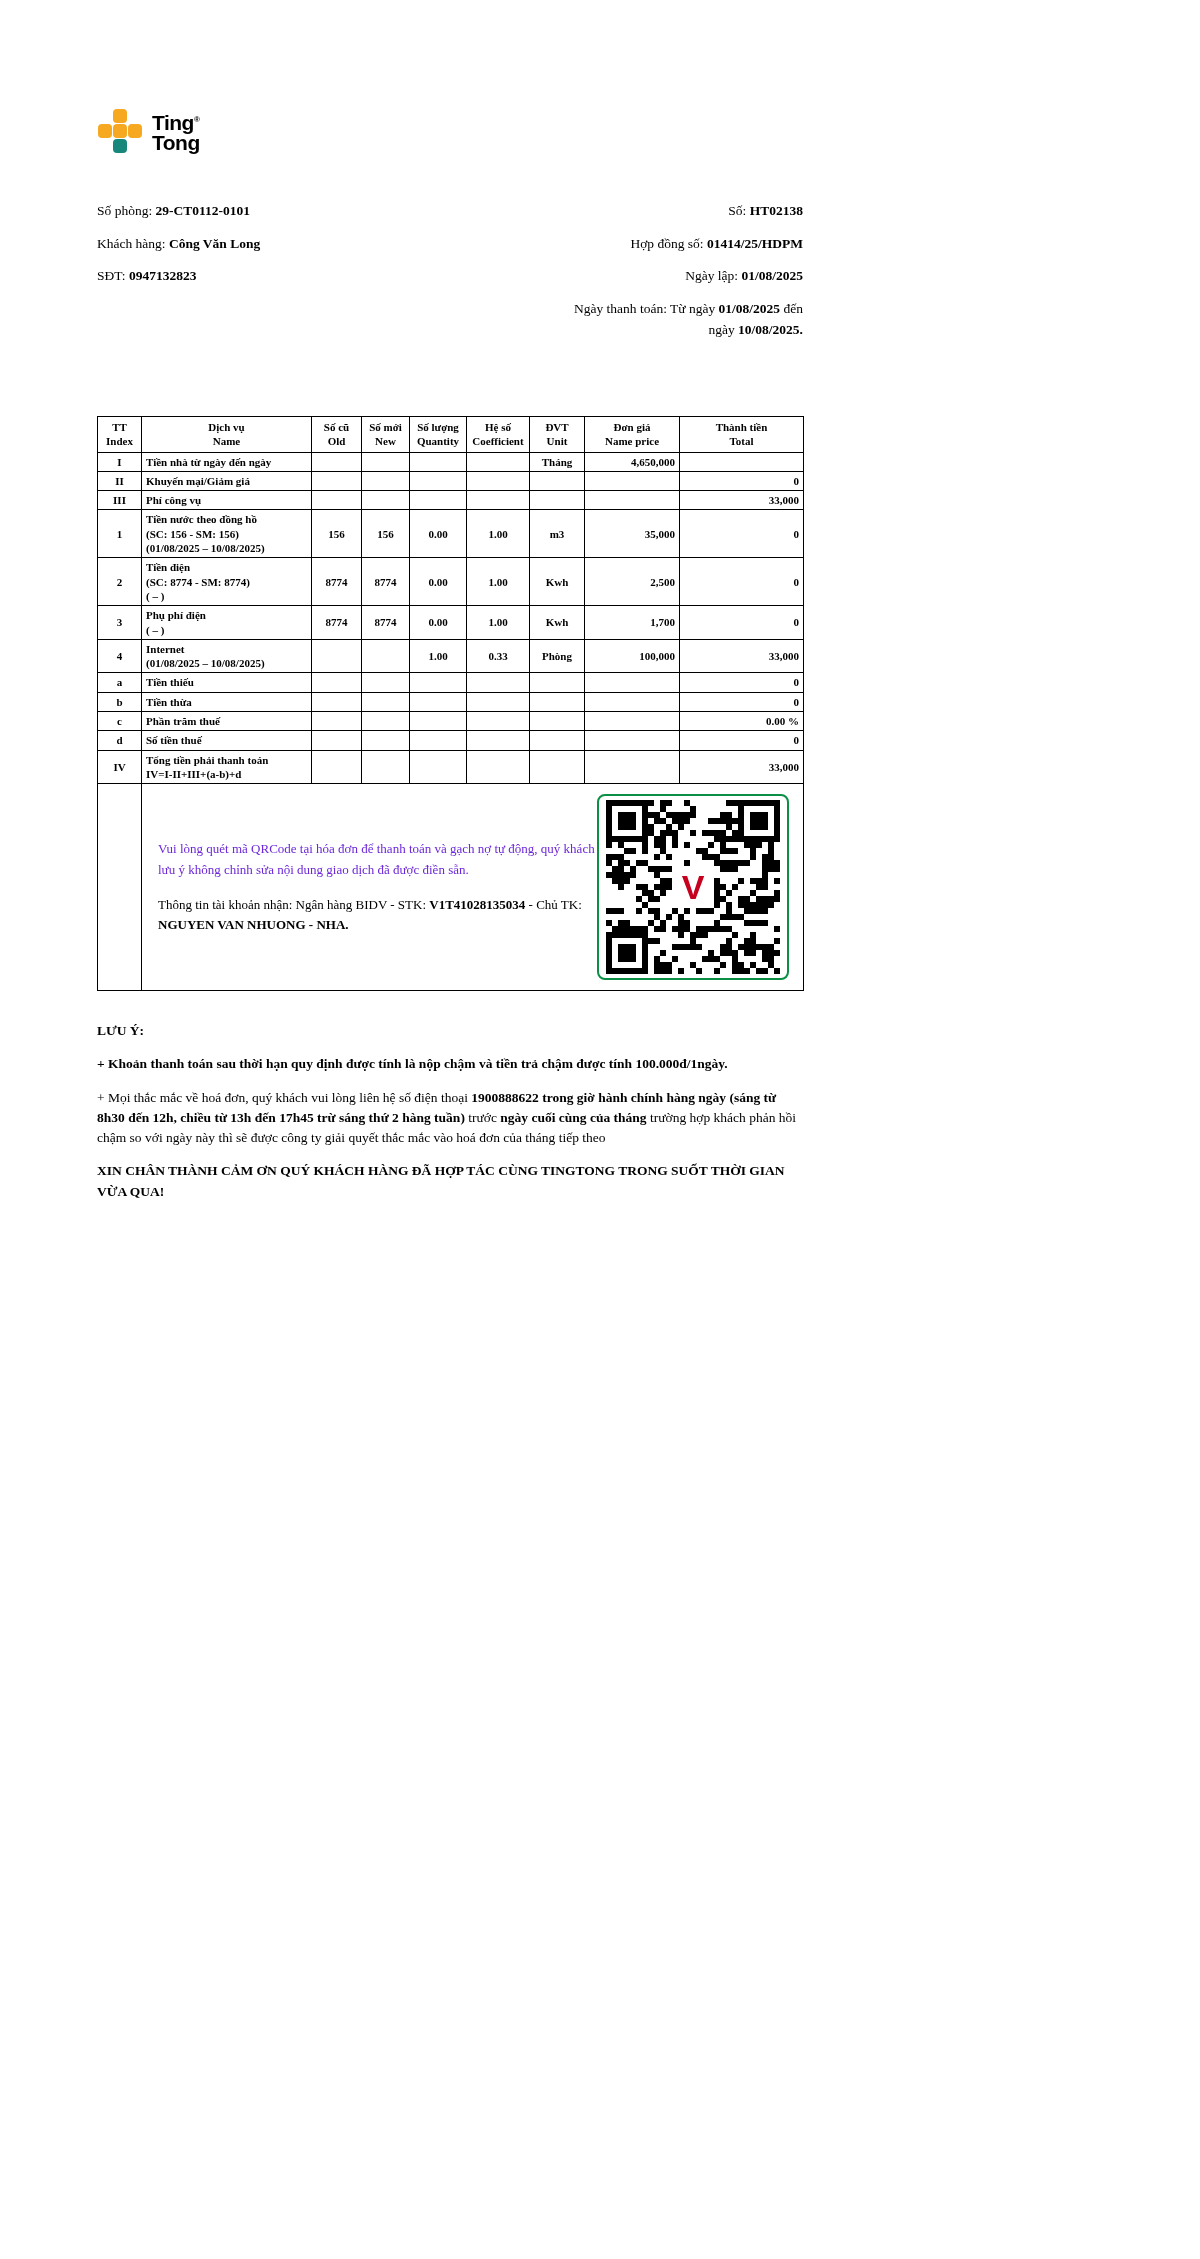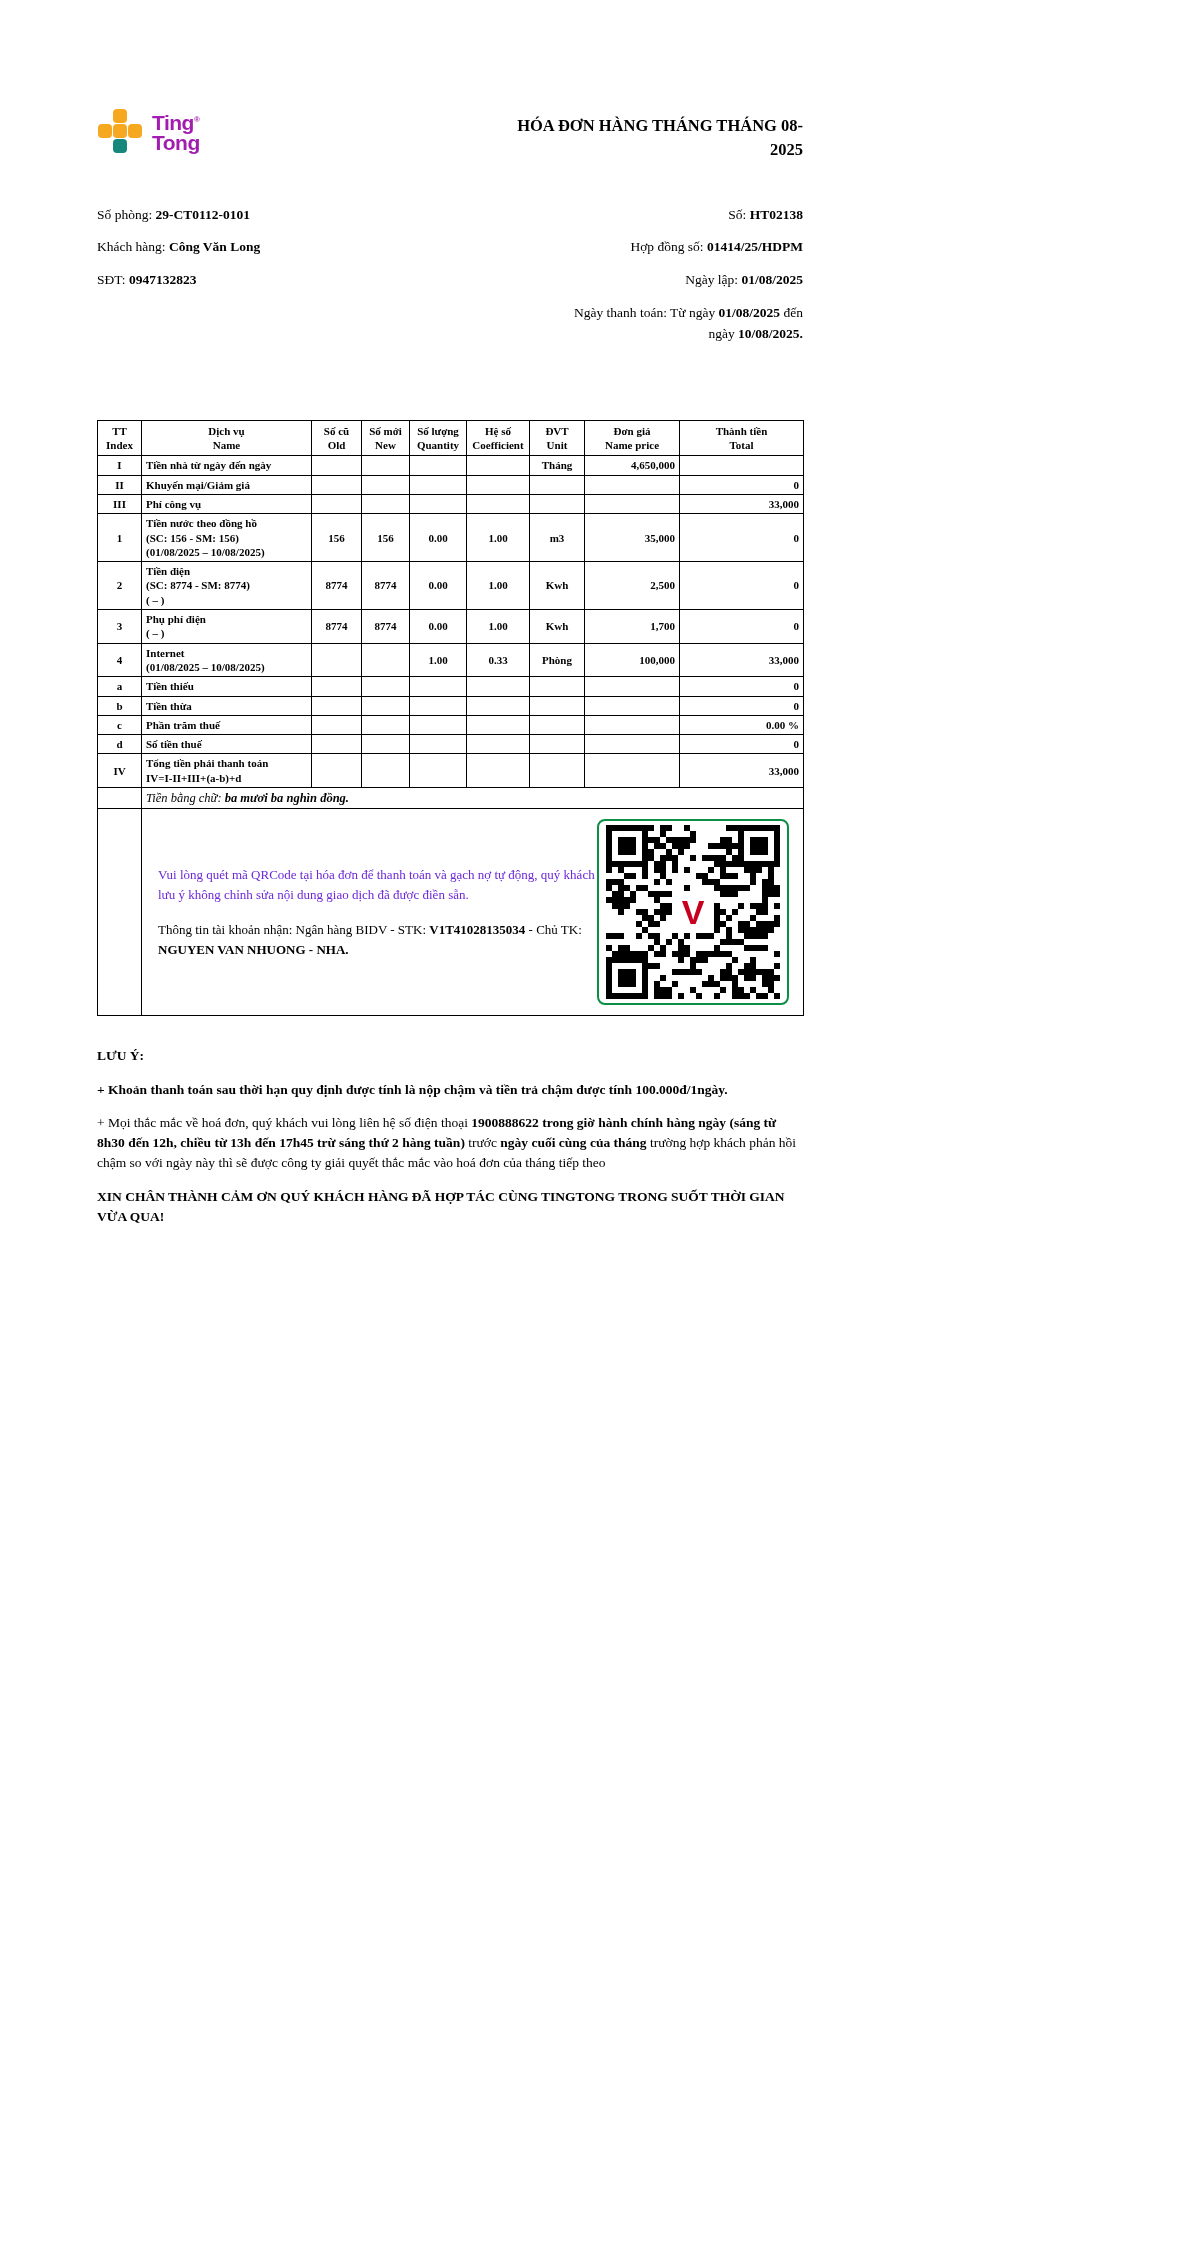--- a/index.html
+++ b/index.html
@@ -7,21 +7,21 @@
   body {
     width:1200px; height:2259px; position:relative;
     font-family:"Liberation Serif", serif; color:#000;
   }
   .page { position:absolute; left:97px; top:108px; width:706px; }
 
   
   .hdr { display:flex; justify-content:space-between; align-items:flex-start; }
   .logo { display:flex; align-items:center; gap:9px; }
   .logo-text { display:flex; flex-direction:column; font-family:"Liberation Sans", sans-serif;
-               font-weight:bold; font-size:21px; color:#a21caf; line-height:0.95; letter-spacing:-0.5px; }
+               font-weight:bold; font-size:21px; color:#000000; line-height:0.95; letter-spacing:-0.5px; }
   .reg { font-size:8px; vertical-align:super; font-weight:bold; }
   .title { width:302px; font-size:16.5px; font-weight:bold; text-align:right; line-height:1.45; margin-top:6px; }
 
   
   .info { display:flex; justify-content:space-between; margin-top:42px; font-size:13.5px; }
   .info-left { width:388px; }
   .info-right { width:252px; text-align:right; }
   .info p { margin-bottom:11px; line-height:1.6; }
 
   
@@ -68,21 +68,20 @@
           <rect x="31" y="16" width="14" height="14" rx="4" fill="#f6a821"></rect>
           <rect x="16" y="16" width="14" height="14" rx="4" fill="#f6a821"></rect>
           <rect x="16" y="31" width="14" height="14" rx="4" fill="#17867b"></rect>
         </svg>
       </span>
       <span class="logo-text">
         <span><span>Ting</span><span class="reg">®</span></span>
         <span>Tong</span>
       </span>
     </div>
-    <h1 class="title">HÓA ĐƠN HÀNG THÁNG THÁNG 08-2025</h1>
   </header>
 
   <section class="info">
     <div class="info-left">
       <p><span>Số phòng: </span><b>29-CT0112-0101</b></p>
       <p><span>Khách hàng: </span><b>Công Văn Long</b></p>
       <p><span>SĐT: </span><b>0947132823</b></p>
     </div>
     <div class="info-right">
       <p><span>Số: </span><b>HT02138</b></p>
@@ -300,24 +299,20 @@
             <div>Tổng tiền phải thanh toán</div>
             <div>IV=I-II+III+(a-b)+d</div>
           </td>
         <td class="c-mid"></td>
         <td class="c-mid"></td>
         <td class="c-mid"></td>
         <td class="c-mid"></td>
         <td class="c-mid"></td>
         <td class="c-price"></td>
         <td class="c-total">33,000</td>
-      </tr>
-      <tr>
-        <td></td>
-        <td class="words-cell" colspan="8"><span>Tiền bằng chữ: </span><b>ba mươi ba nghìn đồng.</b></td>
       </tr>
       <tr>
         <td></td>
         <td class="qr-cell" colspan="8">
           <div class="qr-flex">
             <div class="pay-text">
               <p class="red">Vui lòng quét mã QRCode tại hóa đơn để thanh toán và gạch nợ tự động, quý khách lưu ý không chỉnh sửa nội dung giao dịch đã được điền sẵn.</p>
               <p class="bank"><span>Thông tin tài khoản nhận: Ngân hàng BIDV - STK: </span><b>V1T41028135034</b><span> - Chủ TK: </span><b>NGUYEN VAN NHUONG - NHA.</b></p>
             </div>
             <div class="qr-box">

